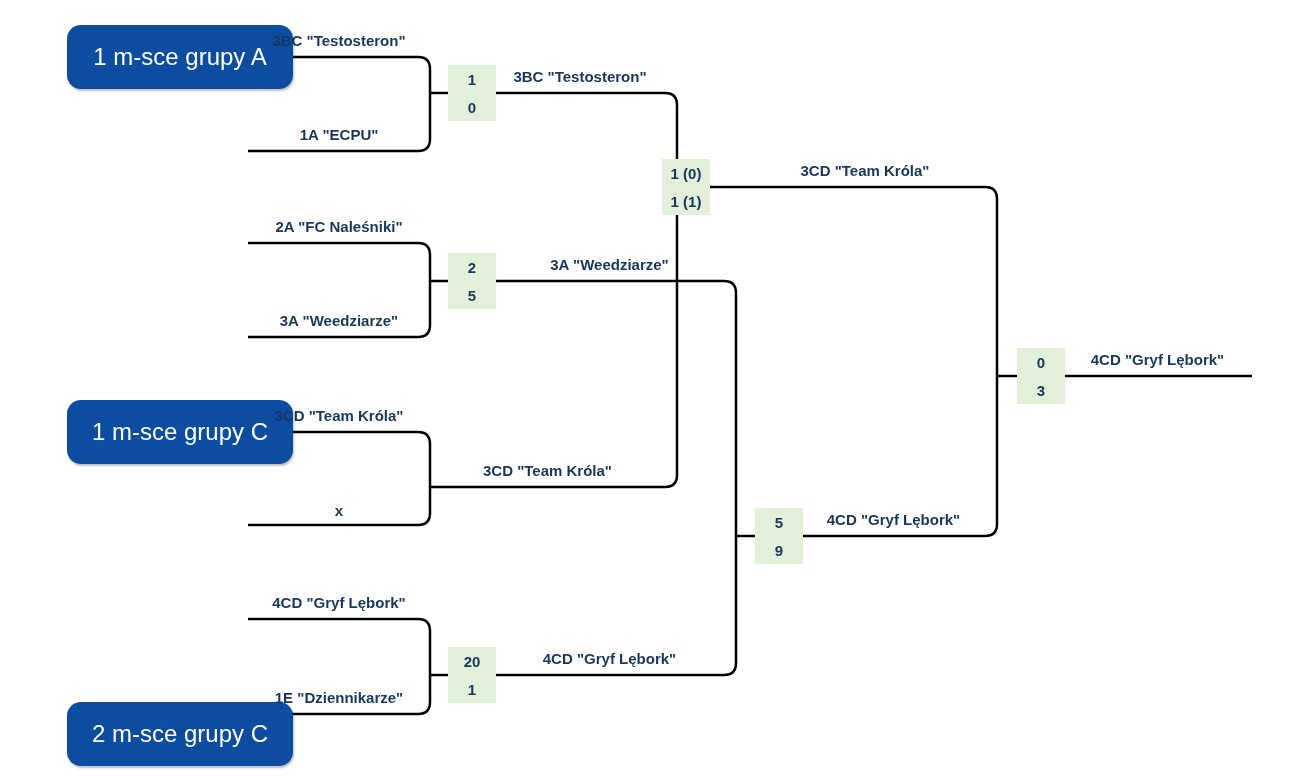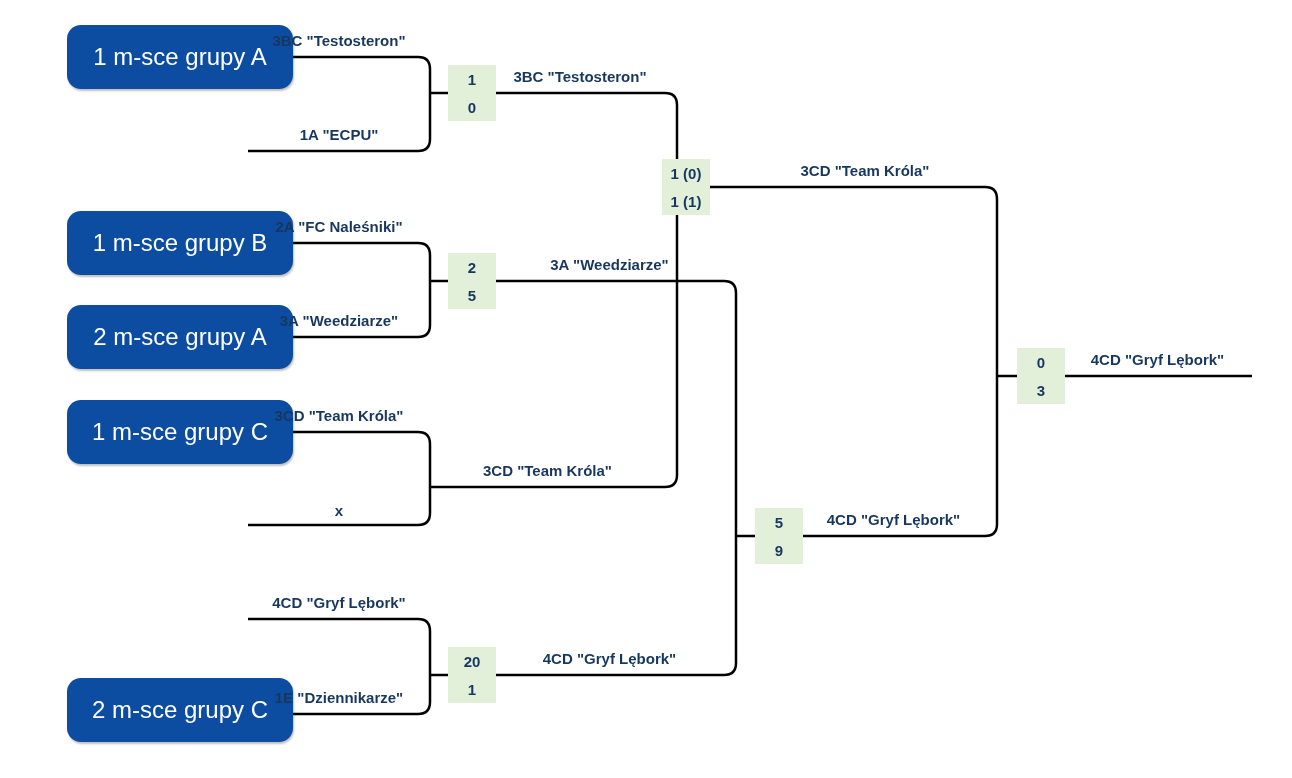--- a/index.html
+++ b/index.html
@@ -80,24 +80,22 @@
     <path d="M430 93 H665 Q677 93 677 105 V475 Q677 487 665 487 H430"></path>
 
     <path d="M430 281 H724 Q736 281 736 293 V663 Q736 675 724 675 H430"></path>
 
     <path d="M677 187 H985 Q997 187 997 199 V524 Q997 536 985 536 H736"></path>
 
     <path d="M997 376 H1252"></path>
   </svg>
 
   <div class="entrant" style="top:25px">1 m-sce grupy A</div>
-  <div class="entrant" style="top:211px">1 m-sce grupy B</div>
-  <div class="entrant" style="top:305px">2 m-sce grupy A</div>
   <div class="entrant" style="top:400px">1 m-sce grupy C</div>
-  <div class="entrant" style="top:678px">2 m-sce grupy C</div>
+  <div class="entrant" style="top:702px">2 m-sce grupy C</div>
 
   <div class="lbl" style="left:248px;width:182px;top:32px">3BC "Testosteron"</div>
   <div class="lbl" style="left:248px;width:182px;top:126px">1A "ECPU"</div>
   <div class="lbl" style="left:248px;width:182px;top:218px">2A "FC Naleśniki"</div>
   <div class="lbl" style="left:248px;width:182px;top:312px">3A "Weedziarze"</div>
   <div class="lbl" style="left:248px;width:182px;top:407px">3CD "Team Króla"</div>
   <div class="lbl" style="left:248px;width:182px;top:502px">x</div>
   <div class="lbl" style="left:248px;width:182px;top:594px">4CD "Gryf Lębork"</div>
   <div class="lbl" style="left:248px;width:182px;top:689px">1E "Dziennikarze"</div>
 

